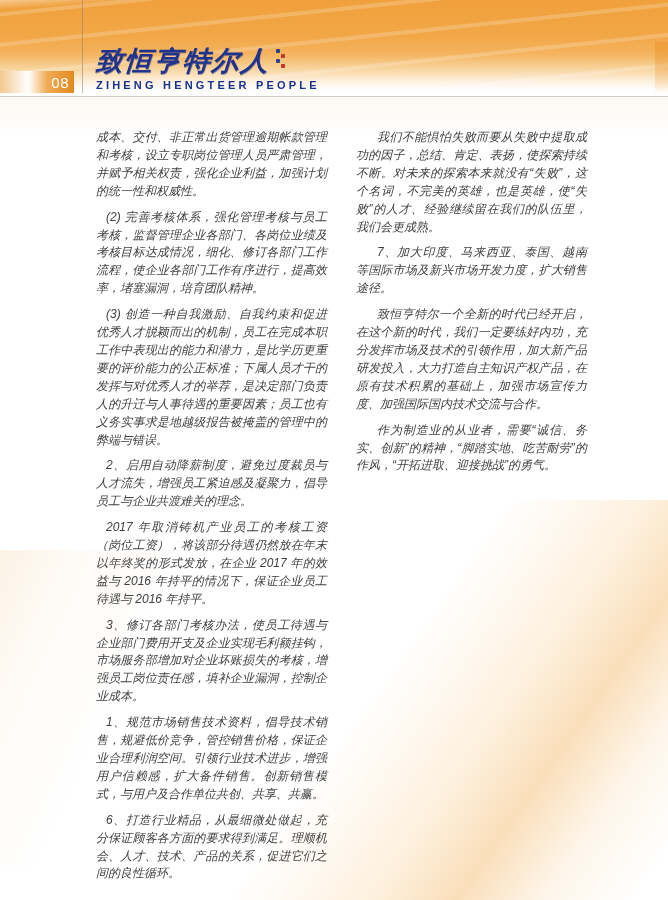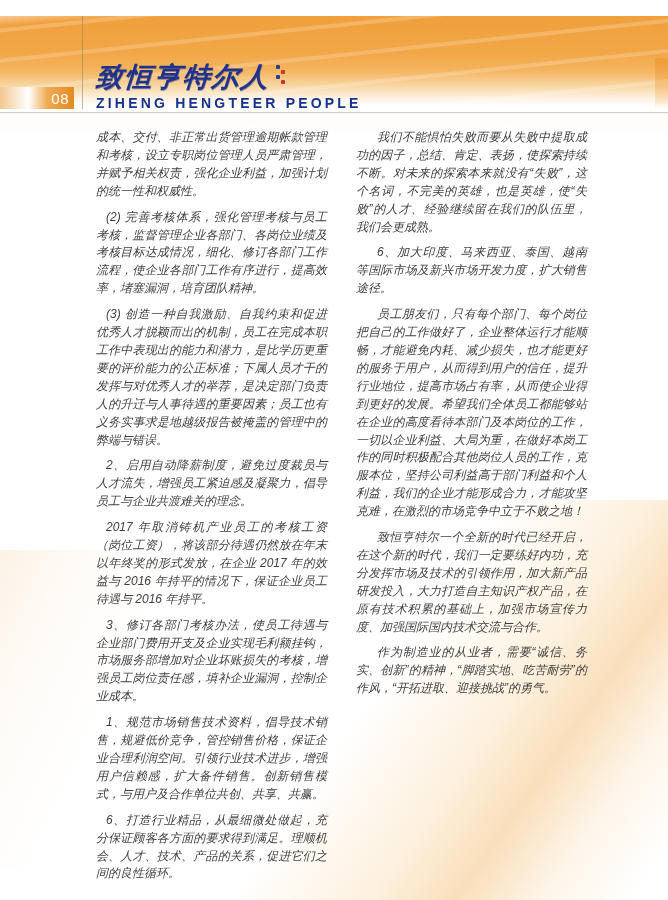--- a/index.html
+++ b/index.html
@@ -44,21 +44,21 @@
     position: absolute;
     left: 0; top: 97px;
     width: 668px; height: 40px;
     background: linear-gradient(180deg, rgba(252,245,235,0.7), rgba(255,255,255,0));
     pointer-events: none;
   }
 
   
   .header {
     position: absolute;
-    left: 0; top: 16px;
+    left: 0; top: 0;
     width: 668px; height: 97px;
     background:
       linear-gradient(176deg, rgba(255,255,255,0.45) 0%, rgba(255,255,255,0) 7%),
       linear-gradient(180deg,
         #f0a03c 0%,
         #f2a747 38%,
         #f4b35d 56%,
         #f8d59f 72%,
         #fdf1e0 85%,
         #ffffff 94%);
@@ -141,21 +141,21 @@
     position: absolute;
     width: 4px; height: 4px;
     border-radius: 1px;
   }
   .brand-seal i:nth-child(1) { left: 2px; top: 1px;  background: #2a3d96; }
   .brand-seal i:nth-child(2) { left: 7px; top: 6px;  background: #c0392b; }
   .brand-seal i:nth-child(3) { left: 2px; top: 11px; background: #2a3d96; }
   .brand-seal i:nth-child(4) { left: 7px; top: 16px; background: #c0392b; }
   .brand-tagline {
     margin-top: 3px;
-    font-size: 14px;
+    font-size: 11px;
     font-weight: bold;
     letter-spacing: 3.2px;
     color: #16328e;
     font-family: "Liberation Sans", sans-serif;
     white-space: nowrap;
   }
 
   
   .content {
     position: absolute;
@@ -212,20 +212,19 @@
         <p class="para ind1">(2) 完善考核体系，强化管理考核与员工考核，监督管理企业各部门、各岗位业绩及考核目标达成情况，细化、修订各部门工作流程，使企业各部门工作有序进行，提高效率，堵塞漏洞，培育团队精神。</p>
         <p class="para ind1">(3) 创造一种自我激励、自我约束和促进优秀人才脱颖而出的机制，员工在完成本职工作中表现出的能力和潜力，是比学历更重要的评价能力的公正标准；下属人员才干的发挥与对优秀人才的举荐，是决定部门负责人的升迁与人事待遇的重要因素；员工也有义务实事求是地越级报告被掩盖的管理中的弊端与错误。</p>
         <p class="para ind1">2、启用自动降薪制度，避免过度裁员与人才流失，增强员工紧迫感及凝聚力，倡导员工与企业共渡难关的理念。</p>
         <p class="para ind1">2017 年取消铸机产业员工的考核工资（岗位工资），将该部分待遇仍然放在年末以年终奖的形式发放，在企业 2017 年的效益与 2016 年持平的情况下，保证企业员工待遇与 2016 年持平。</p>
         <p class="para ind1">3、修订各部门考核办法，使员工待遇与企业部门费用开支及企业实现毛利额挂钩，市场服务部增加对企业坏账损失的考核，增强员工岗位责任感，填补企业漏洞，控制企业成本。</p>
         <p class="para ind1">1、规范市场销售技术资料，倡导技术销售，规避低价竞争，管控销售价格，保证企业合理利润空间。引领行业技术进步，增强用户信赖感，扩大备件销售。创新销售模式，与用户及合作单位共创、共享、共赢。</p>
         <p class="para ind1">6、打造行业精品，从最细微处做起，充分保证顾客各方面的要求得到满足。理顺机会、人才、技术、产品的关系，促进它们之间的良性循环。</p>
       </div>
     <div class="col col-right">
         <p class="para ind2">我们不能惧怕失败而要从失败中提取成功的因子，总结、肯定、表扬，使探索持续不断。对未来的探索本来就没有“失败”，这个名词，不完美的英雄，也是英雄，使“失败”的人才、经验继续留在我们的队伍里，我们会更成熟。</p>
-        <p class="para ind2">6、加大印度、马来西亚、泰国、越南等国际市场及新兴市场开发力度，扩大销售途径。</p>
-        <p class="para ind2">员工朋友们，只有每个部门、每个岗位把自己的工作做好了，企业整体运行才能顺畅，才能避免内耗、减少损失，也才能更好的服务于用户，从而得到用户的信任，提升行业地位，提高市场占有率，从而使企业得到更好的发展。希望我们全体员工都能够站在企业的高度看待本部门及本岗位的工作，一切以企业利益、大局为重，在做好本岗工作的同时积极配合其他岗位人员的工作，克服本位，坚持公司利益高于部门利益和个人利益，我们的企业才能形成合力，才能攻坚克难，在激烈的市场竞争中立于不败之地！</p>
+        <p class="para ind2">7、加大印度、马来西亚、泰国、越南等国际市场及新兴市场开发力度，扩大销售途径。</p>
         <p class="para ind2">致恒亨特尔一个全新的时代已经开启，在这个新的时代，我们一定要练好内功，充分发挥市场及技术的引领作用，加大新产品研发投入，大力打造自主知识产权产品，在原有技术积累的基础上，加强市场宣传力度、加强国际国内技术交流与合作。</p>
         <p class="para ind2">作为制造业的从业者，需要“诚信、务实、创新”的精神，“脚踏实地、吃苦耐劳”的作风，“开拓进取、迎接挑战”的勇气。</p>
       </div>
   </div>
 
 </div>
 
 </body></html>

